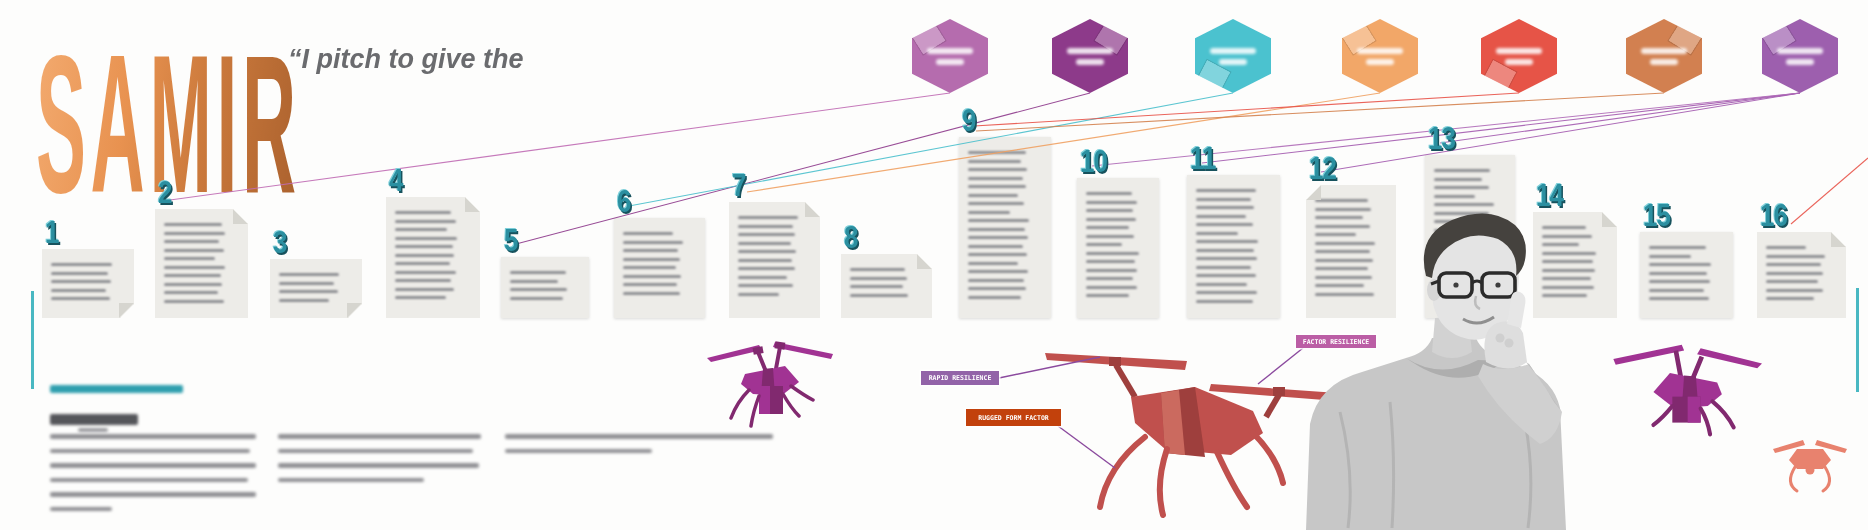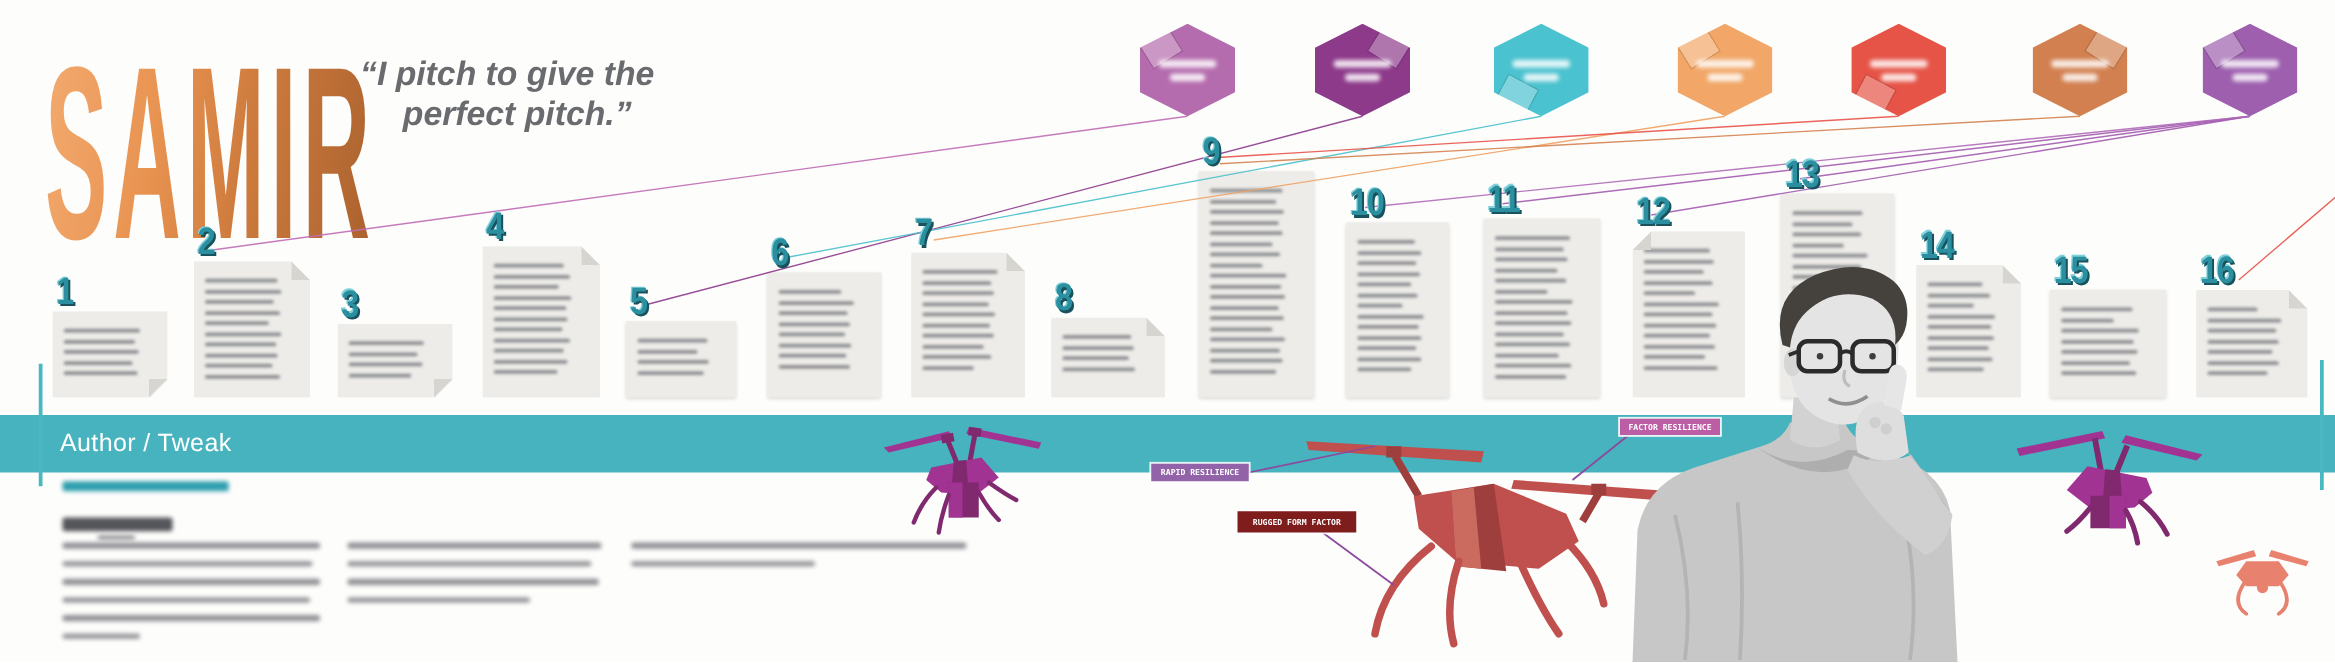--- a/index.html
+++ b/index.html
@@ -49,21 +49,20 @@
   svg.layer{position:absolute;left:0;top:0;}
 </style>
 </head>
 <body>
 
 <div id="canvas">
 
   <div id="logo">SAMIR</div>
   <div id="quote">
     <div class="l1">“I pitch to give the</div>
-    <div class="l2">perfect pitch.”</div>
   </div>
 
   <div id="docs">
       <div class="doc fold-br" style="left: 42px; top: 249px; width: 92px; height: 69px;">
         <div class="tline" style="left: 9px; top: 14px; width: 61px;"></div>
         <div class="tline" style="left: 9px; top: 22.5px; width: 57px;"></div>
         <div class="tline" style="left: 9px; top: 31px; width: 60px;"></div>
         <div class="tline" style="left: 9px; top: 39.5px; width: 55px;"></div>
         <div class="tline" style="left: 9px; top: 48px; width: 59px;"></div>
         <div class="flap br"></div>
@@ -300,23 +299,20 @@
         <div class="bar" style="top: 29px; width: 46px;"></div>
         <div class="bar" style="top: 40px; width: 28px;"></div>
       </div>
       <div class="hex" style="left: 1762px; top: 19px; background: rgb(157, 95, 174);">
         <div class="hexfold" style="left: 4px; top: 10px; transform: rotate(-32deg);"></div>
         <div class="bar" style="top: 29px; width: 46px;"></div>
         <div class="bar" style="top: 40px; width: 28px;"></div>
       </div>
     </div>
 
-  <div id="band">
-    <div class="label">Author / Tweak</div>
-  </div>
 
   <svg class="layer" width="1868" height="530">
 
     <g transform="translate(707,338)">
       <polygon points="0,20 52,7 55,12 4,24" fill="#a13393"></polygon>
       <polygon points="68,4 126,16 124,21 66,9" fill="#a13393"></polygon>
       <rect x="46" y="9" width="10" height="7" fill="#81296f" transform="rotate(-10 51 12)"></rect>
       <rect x="68" y="4" width="10" height="7" fill="#81296f" transform="rotate(8 73 7)"></rect>
       <path d="M51,14 L60,36 M73,9 L68,36" stroke="#81296f" stroke-width="4" fill="none"></path>
       <polygon points="38,36 78,28 92,44 74,58 46,56 34,46" fill="#a13393"></polygon>
@@ -398,21 +394,21 @@
     <div class="doc-num" style="left: 844px; top: 227px;">8</div>
     <div class="doc-num" style="left: 962px; top: 110px;">9</div>
     <div class="doc-num" style="left: 1080px; top: 151px;">10</div>
     <div class="doc-num" style="left: 1190px; top: 148px;">11</div>
     <div class="doc-num" style="left: 1309px; top: 158px;">12</div>
     <div class="doc-num" style="left: 1428px; top: 128px;">13</div>
     <div class="doc-num" style="left: 1536px; top: 185px;">14</div>
     <div class="doc-num" style="left: 1643px; top: 205px;">15</div>
     <div class="doc-num" style="left: 1760px; top: 205px;">16</div>
     <div class="callout" style="left: 921px; top: 371px; width: 78px; height: 14px; background: rgb(146, 99, 168);">RAPID RESILIENCE</div>
-    <div class="callout" style="left: 966px; top: 409px; width: 95px; height: 17px; background: #7f1d1d; margin-left: 24px;">RUGGED FORM FACTOR</div>
+    <div class="callout" style="left: 966px; top: 409px; width: 95px; height: 17px; background: #c2410c;">RUGGED FORM FACTOR</div>
     <div class="callout" style="left: 1296px; top: 335px; width: 80px; height: 13px; background: rgb(187, 94, 165);">FACTOR RESILIENCE</div>
     <div class="vline" style="left: 31px; top: 291px; height: 98px;"></div>
     <div class="vline" style="left: 1856px; top: 288px; height: 104px;"></div>
     <div class="bbar" style="left: 50px; top: 385px; width: 133px; height: 8px; background: rgb(47, 159, 174);"></div>
     <div class="bbar" style="left: 50px; top: 414px; width: 88px; height: 11px; background: rgb(85, 86, 90);"></div>
     <div class="bbar" style="left: 78px; top: 428px; width: 30px; height: 3.5px; background: rgb(154, 154, 158);"></div>
     <div class="bbar" style="left: 50px; top: 434px; width: 206px; height: 4.5px; background: rgb(144, 144, 148);"></div>
     <div class="bbar" style="left: 50px; top: 448.5px; width: 200px; height: 4.5px; background: rgb(144, 144, 148);"></div>
     <div class="bbar" style="left: 50px; top: 463px; width: 206px; height: 4.5px; background: rgb(144, 144, 148);"></div>
     <div class="bbar" style="left: 50px; top: 477.5px; width: 198px; height: 4.5px; background: rgb(144, 144, 148);"></div>

